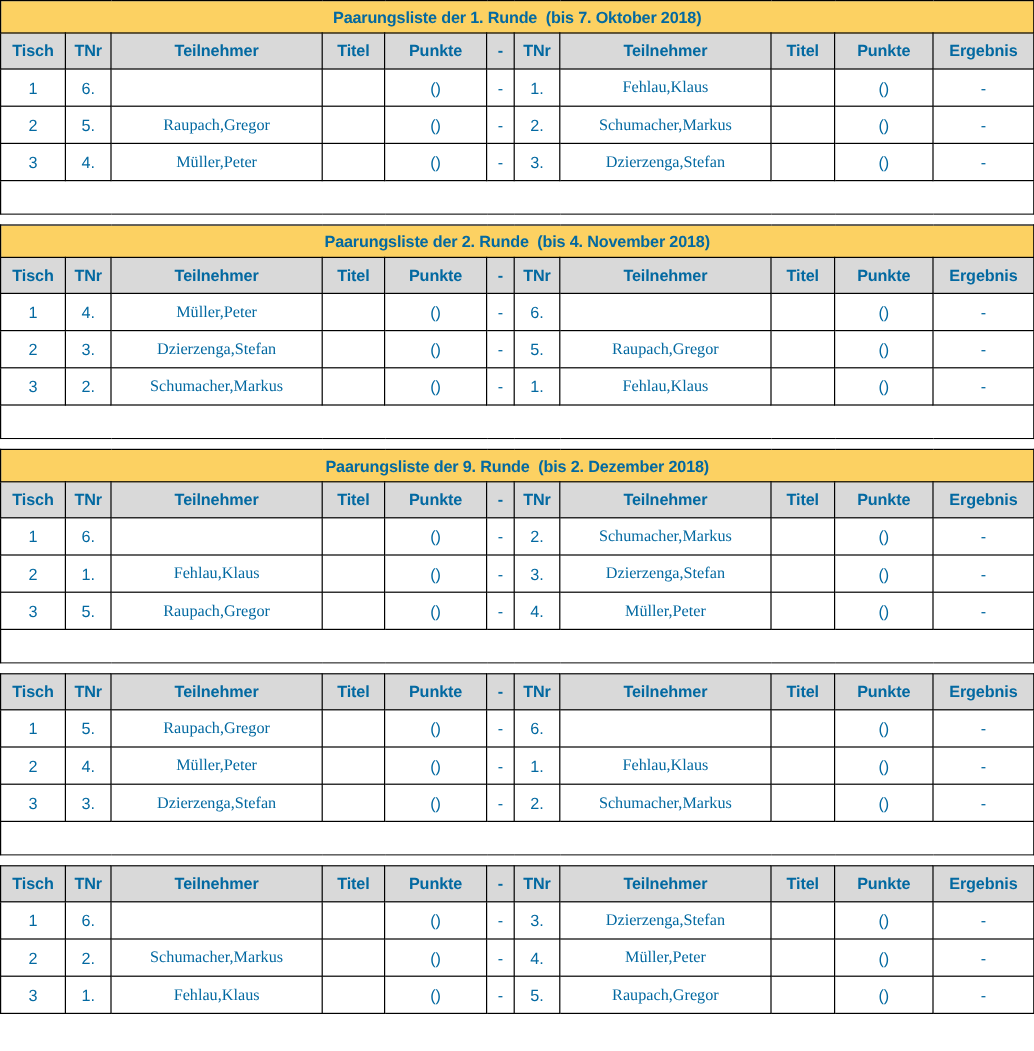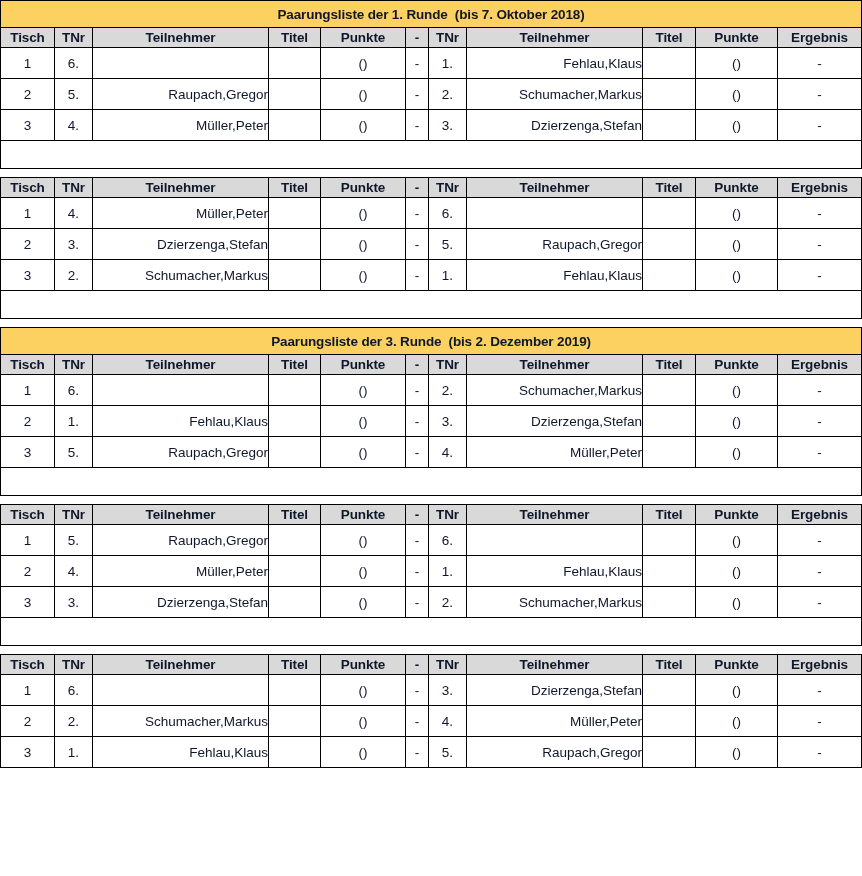--- a/index.html
+++ b/index.html
@@ -19,53 +19,53 @@
   .round-block {
     width: 862px;
     margin: 0;
     padding: 0;
   }
   table.round {
     width: 862px;
     border-collapse: collapse;
     table-layout: fixed;
     font-size: 13.5px;
-    color: #0f172a;
+    color: #0369a1;
   }
   table.round td, table.round th {
     border: 1px solid #000000;
     padding: 0;
     box-sizing: border-box;
     vertical-align: middle;
   }
   tr.title-row td {
     background: #FCD162;
     text-align: center;
     font-weight: bold;
     font-size: 13.5px;
     height: 27px;
     letter-spacing: -0.15px;
     white-space: pre;
   }
   tr.head-row th {
     background: #D9D9D9;
     font-weight: bold;
     font-size: 13.5px;
-    height: 20px;
+    height: 30px;
     text-align: center;
     letter-spacing: -0.1px;
   }
   tr.data-row td {
     background: #ffffff;
     height: 31px;
     font-size: 13.5px;
   }
   td.c-tisch   { text-align: center; }
   td.c-tnr     { text-align: center; }
-  td.c-name    { text-align: right; padding-left: 6px; }
+  td.c-name    { text-align: center; padding-left: 6px; font-family: Liberation Serif, serif; }
   td.c-titel   { text-align: center; }
   td.c-punkte  { text-align: center; }
   td.c-dash    { text-align: center; }
   td.c-erg     { text-align: center; }
 
   
   tr.spacer-row td {
     background: #ffffff;
     height: 28px;
   }
@@ -166,20 +166,23 @@
           <col style="width: 52px;">
           <col style="width: 85px;">
           <col style="width: 23px;">
           <col style="width: 38px;">
           <col style="width: 176px;">
           <col style="width: 53px;">
           <col style="width: 82px;">
           <col style="width: 84px;">
         </colgroup>
         <tbody>
+          <tr class="title-row">
+            <td colspan="11">Paarungsliste der 2. Runde  (bis 4. November 2018)</td>
+          </tr>
           <tr class="head-row">
             <th>Tisch</th>
             <th>TNr</th>
             <th>Teilnehmer</th>
             <th>Titel</th>
             <th>Punkte</th>
             <th>-</th>
             <th>TNr</th>
             <th>Teilnehmer</th>
             <th>Titel</th>
@@ -242,21 +245,21 @@
           <col style="width: 85px;">
           <col style="width: 23px;">
           <col style="width: 38px;">
           <col style="width: 176px;">
           <col style="width: 53px;">
           <col style="width: 82px;">
           <col style="width: 84px;">
         </colgroup>
         <tbody>
           <tr class="title-row">
-            <td colspan="11">Paarungsliste der 3. Runde  (bis 2. Dezember 2019)</td>
+            <td colspan="11">Paarungsliste der 9. Runde  (bis 2. Dezember 2018)</td>
           </tr>
           <tr class="head-row">
             <th>Tisch</th>
             <th>TNr</th>
             <th>Teilnehmer</th>
             <th>Titel</th>
             <th>Punkte</th>
             <th>-</th>
             <th>TNr</th>
             <th>Teilnehmer</th>

